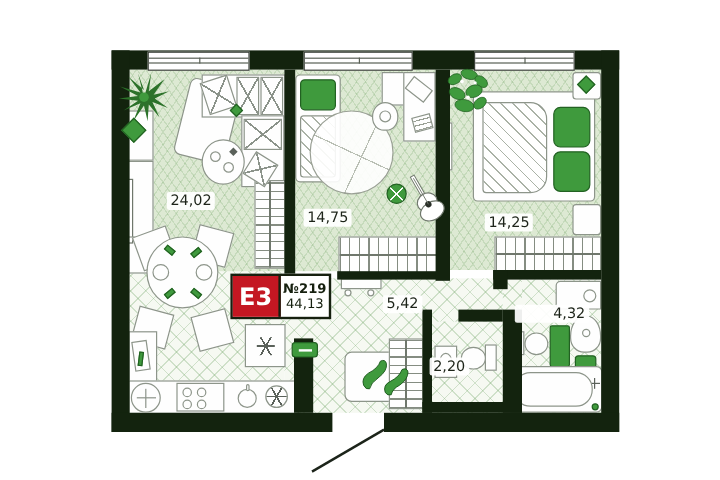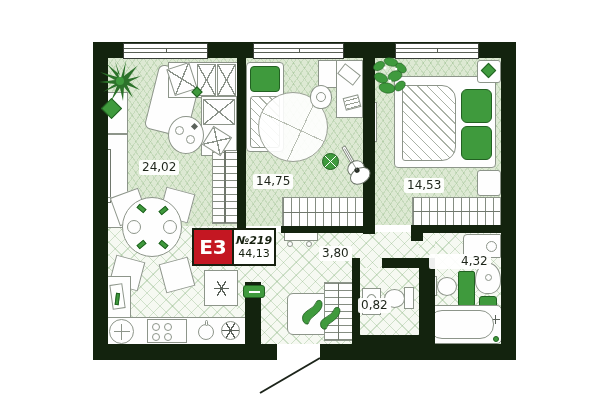--- a/index.html
+++ b/index.html
@@ -35,21 +35,21 @@
          background:rgba(255,255,255,.93);padding:0 3px;border-radius:2px;white-space:nowrap;}
   .window{position:absolute;z-index:4;background:#ffffff;border:1px solid #3a4038;}
   .win-l{position:absolute;left:0;right:0;height:1px;background:#596055;}
   .tick{position:absolute;width:1px;height:5px;background:#596055;left:50%;top:4px;}
   #badge{position:absolute;left:192px;top:228px;width:80px;height:34px;z-index:7;display:flex;
          border:2px solid #16200f;background:#fff;}
   #badge .red{width:38px;background:#c41722;color:#fff;display:flex;align-items:center;justify-content:center;
          font-size:20px;font-weight:bold;border-right:2px solid #16200f;}
   #badge .info{flex:1;display:flex;flex-direction:column;align-items:center;justify-content:center;
          font-size:11px;line-height:13px;color:#16200f;}
-  #badge .num{font-weight:bold;font-style:italic;}
+  #badge .num{font-weight:bold;}
   svg{display:block;}
   .ovl{position:absolute;left:0;top:0;z-index:5;pointer-events:none;}
   .star6{background-image:
       linear-gradient(0deg, transparent calc(50% - .7px), #5a615a calc(50% - .7px) calc(50% + .7px), transparent calc(50% + .7px)),
       linear-gradient(60deg, transparent calc(50% - .7px), #5a615a calc(50% - .7px) calc(50% + .7px), transparent calc(50% + .7px)),
       linear-gradient(120deg, transparent calc(50% - .7px), #5a615a calc(50% - .7px) calc(50% + .7px), transparent calc(50% + .7px));}
 </style>
 </head>
 <body>
 
@@ -260,24 +260,24 @@
     <div class="abs" style="left:72px;top:9px;width:1px;height:9px;background:#5a615a;"></div>
     <div class="grn circ" style="left:70px;top:30px;width:6px;height:6px;"></div>
   </div>
 
   <svg class="ovl" width="600" height="400">
     <line x1="320" y1="358" x2="260" y2="393" stroke="#1c241a" stroke-width="2"></line>
   </svg>
 
   <div class="label" style="left:139px;top:160px;">24,02</div>
   <div class="label" style="left:253px;top:174px;">14,75</div>
-  <div class="label" style="left:404px;top:178px;">14,53</div>
-  <div class="label" style="left:319px;top:246px;">3,80</div>
+  <div class="label" style="left:404px;top:178px;">14,25</div>
+  <div class="label" style="left:319px;top:246px;">5,42</div>
   <div class="label" style="left:429px;top:254px;padding-left:32px;">4,32</div>
-  <div class="label" style="left:358px;top:298px;">0,82</div>
+  <div class="label" style="left:358px;top:298px;">2,20</div>
 
   <div id="badge">
     <div class="red">E3</div>
     <div class="info">
       <span class="num">№219</span>
       <span>44,13</span>
     </div>
   </div>
 
 </div>

